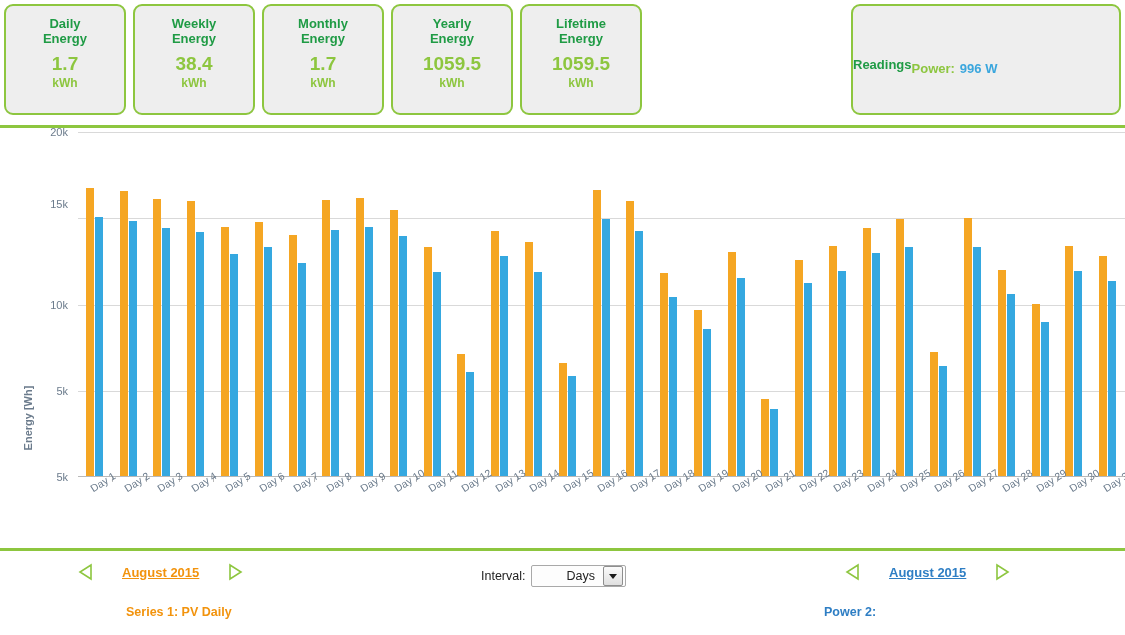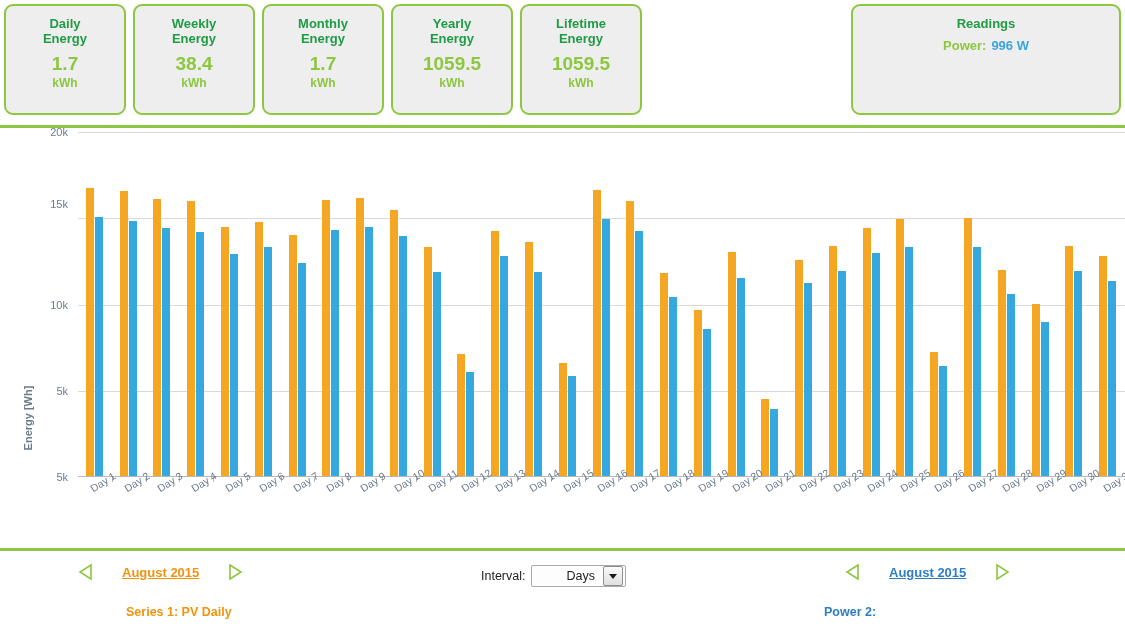--- a/index.html
+++ b/index.html
@@ -32,21 +32,21 @@
   .card-value{
     color:#8dc63f;font-size:19px;font-weight:bold;margin-top:8px;line-height:20px;
   }
   .card-unit{
     color:#8dc63f;font-size:12px;font-weight:bold;margin-top:2px;line-height:14px;
   }
   .readings{
     margin:4px 4px 0 auto;
     background:#eeeeee;border:2px solid #8dc63f;border-radius:9px;
     width:270px;height:111px;box-sizing:border-box;
-    display:flex;flex-direction:column;align-items:center;padding-top:10px;
+    display:flex;flex-direction:row;align-items:center;padding-top:10px;
   }
   .readings-title{color:#1f9b45;font-size:13px;font-weight:bold;}
   .readings-row{margin-top:7px;font-size:13px;font-weight:bold;}
   .readings-label{color:#8dc63f;}
   .readings-val{color:#3aa6dd;margin-left:5px;}
 
   .divider{
     position:absolute;left:0;width:1125px;height:3px;background:#8dc63f;
   }
   .divider.top{top:125px;}

